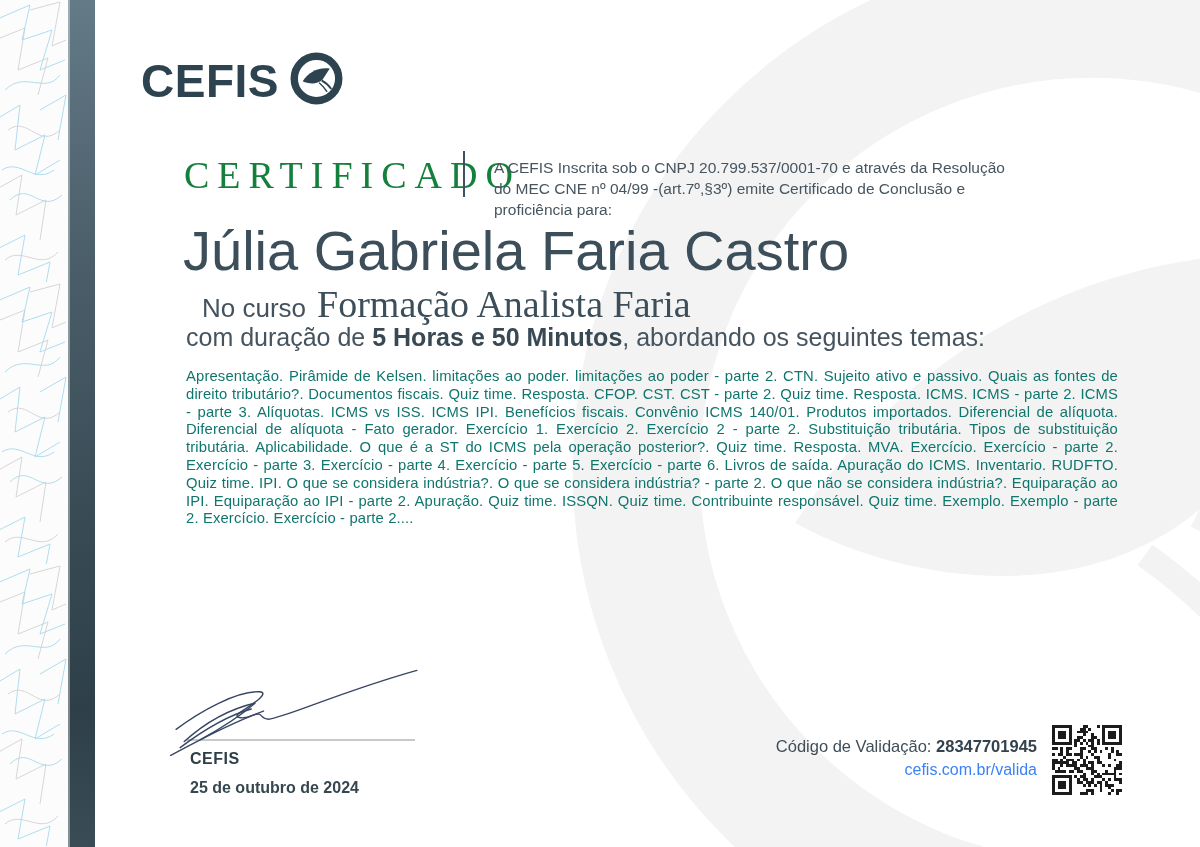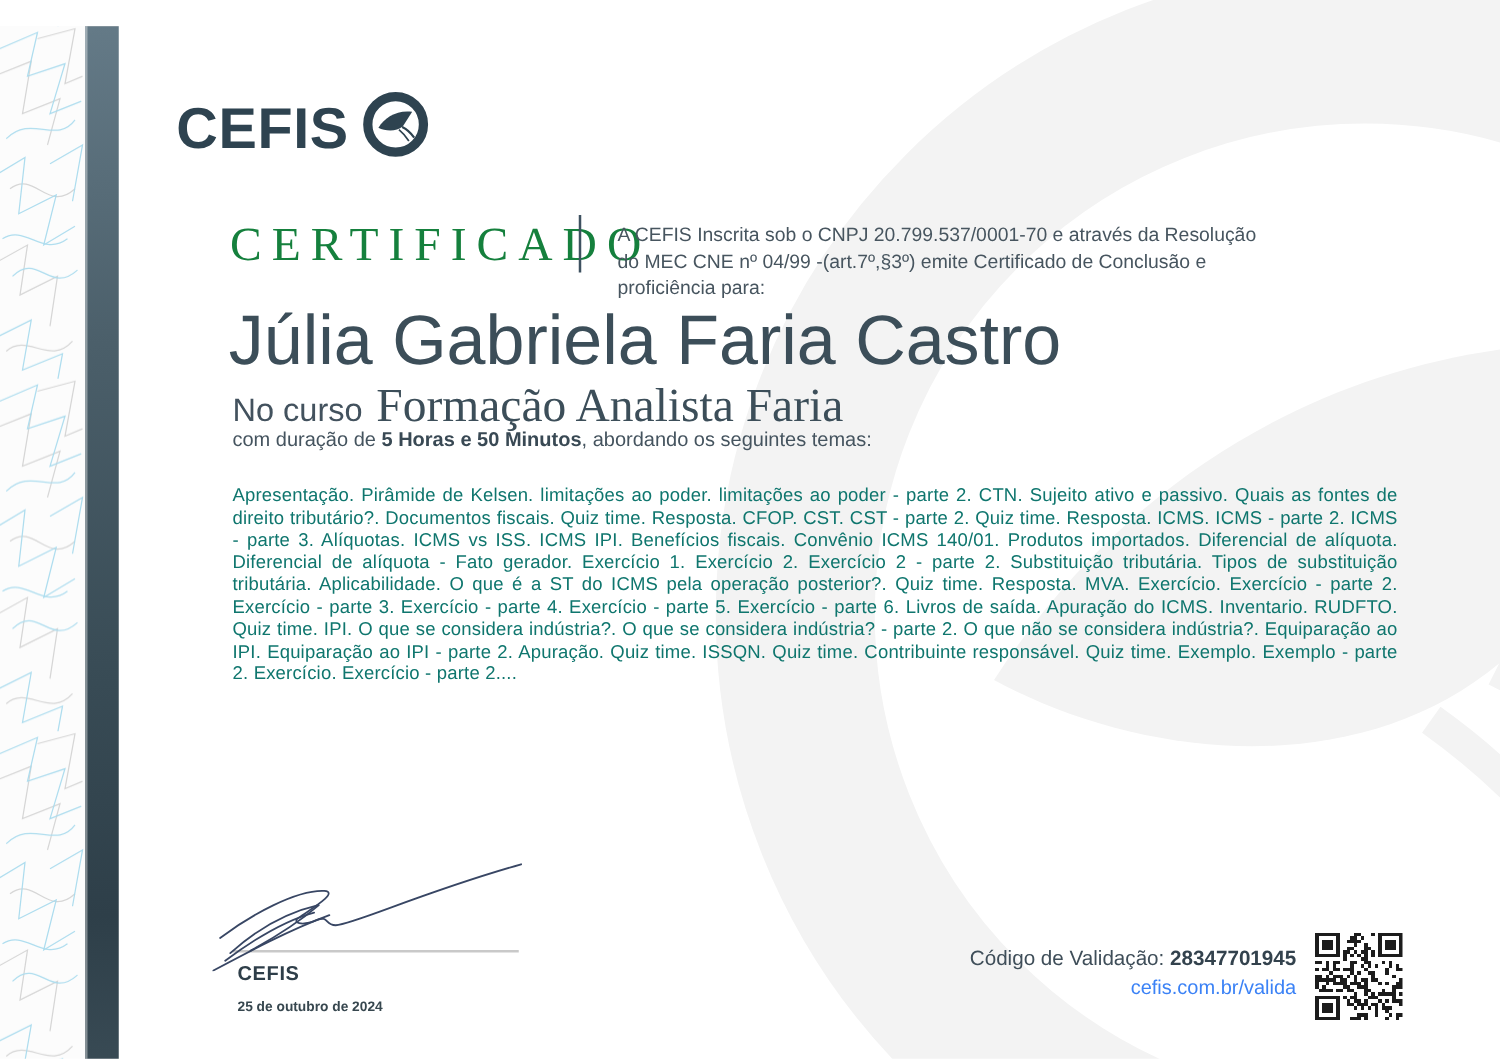--- a/index.html
+++ b/index.html
@@ -1,21 +1,21 @@
 <!DOCTYPE html>
 <html><head>
 <meta charset="utf-8">
 <style>
   html,body{margin:0;padding:0;}
   body{
     width:1200px;height:847px;position:relative;overflow:hidden;
     background:#ffffff;font-family:"Liberation Sans",sans-serif;
     -webkit-font-smoothing:antialiased;
   }
-  .abs{position:absolute;margin-top:21px;}
+  .abs{position:absolute;}
 
   
   .left-pattern{left:0;top:0;width:68px;height:847px;background:#fcfcfc;}
   .accent-bar{
     left:68px;top:0;width:27px;height:847px;
     background:linear-gradient(180deg,#647a87 0%,#4b5f6a 30%,#384b55 62%,#2e3f49 84%,#3a4c56 100%);
     border-left:2px solid rgba(255,255,255,.38);
     box-sizing:border-box;
   }
 
@@ -28,35 +28,35 @@
 
   
   .cert-title{left:184px;top:153px;font-family:"Liberation Serif",serif;font-size:38px;
     color:#15803d;letter-spacing:8px;font-weight:400;}
   .header-divider{left:463px;top:151px;width:2px;height:46px;background:#3e5160;}
   .issuer-text{left:494px;top:157px;width:522px;font-size:15.5px;line-height:21px;color:#47555f;}
 
   
   .recipient-name{left:183px;top:218px;font-family:Liberation Sans, sans-serif;font-size:56px;
     color:#3c4e59;white-space:nowrap;font-weight:400;}
-  .course-row{left:186px;top:282px;display:flex;align-items:baseline;gap:11px;white-space:nowrap;}
+  .course-row{left:202px;top:282px;display:flex;align-items:baseline;gap:11px;white-space:nowrap;}
   .course-prefix{font-size:26px;color:#43525e;}
   .course-name{font-family:"Liberation Serif",serif;font-size:38px;color:#3c4e59;}
-  .duration-line{left:186px;top:323px;font-size:16px;color:#45545f;white-space:nowrap;}
+  .duration-line{left:186px;top:323px;font-size:25px;color:#45545f;white-space:nowrap;}
   .duration-line b{color:#394954;}
 
   
   .topics{left:186px;top:368px;width:932px;font-size:14.8px;line-height:17.8px;
     color:#0f766e;text-align:justify;letter-spacing:.15px;}
 
   
   .sig-line{left:186px;top:739px;width:229px;height:2px;background:#c9c9c9;}
   .sig-svg{left:170px;top:658px;width:254px;height:98px;}
   .sig-org{left:190px;top:750px;font-size:16px;font-weight:700;color:#2e3e49;letter-spacing:.5px;}
-  .sig-date{left:190px;top:779px;font-size:11px;font-weight:700;color:#37474f;}
+  .sig-date{left:190px;top:779px;font-size:16px;font-weight:700;color:#37474f;}
 
   
   .validation{right:163px;top:737px;text-align:right;}
   .validation .row1{font-size:16.5px;color:#3f4e59;}
   .validation .row1 b{color:#33424d;}
   .validation .row2{font-size:16px;color:#3b82f6;margin-top:5px;}
   .qr{left:1052px;top:725px;width:70px;height:70px;}
 </style>
 </head>
 <body>

